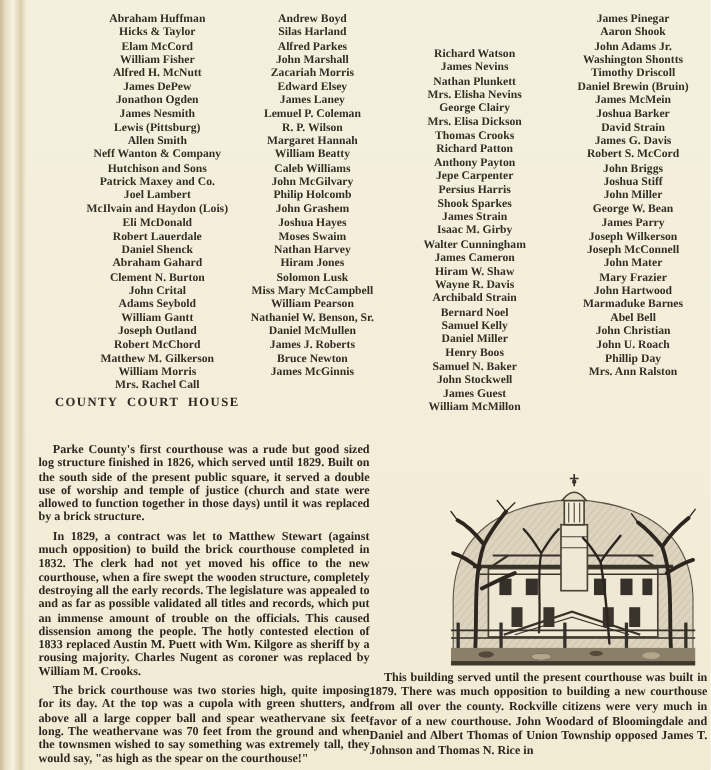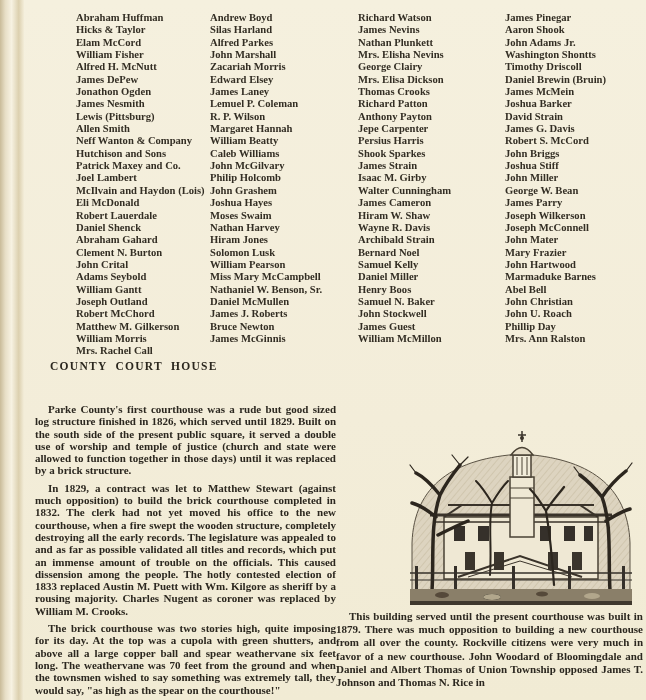--- a/index.html
+++ b/index.html
@@ -9,26 +9,26 @@
     position:relative; width:646px; height:700px; overflow:hidden;
     background:linear-gradient(180deg,#f5f0de 0%,#f3edd9 60%,#f1ebd4 100%);
     color:#2e2a20;
   }
   .binding {
     position:absolute; left:0; top:0; width:24px; height:100%;
     background:linear-gradient(90deg,#c9bb99 0%,#e7dec6 22%,#f7f2e2 48%,#dcd0af 78%,#f3edd9 100%);
   }
   .names {
     position:absolute; left:76px; top:12px; display:flex;
-    font-size:10.6px; line-height:12.35px; font-weight:bold; color:#332e24;
+    font-size:10.6px; line-height:12.35px; font-weight:bold; color:#332e24;text-align:center;
   }
   .name-col { white-space:nowrap; }
   .name-col.c1 { width:134px; }
   .name-col.c2 { width:148px; }
-  .name-col.c3 { width:147px; }
+  .name-col.c3 { width:147px;margin-top:32px; }
   .name-col.c4 { width:141px; }
   .heading {
     position:absolute; left:50px; top:360px; width:596px; text-align:left;
     font-size:11.5px; font-weight:bold; letter-spacing:1.3px; word-spacing:4px;
     color:#2b271e;
   }
   .article {
     position:absolute; left:35px; top:403px; width:301px;
     font-size:11px; line-height:12.3px; font-weight:bold;
     text-align:justify; color:#2b271f;
@@ -97,22 +97,22 @@
         <div>William Beatty</div>
         <div>Caleb Williams</div>
         <div>John McGilvary</div>
         <div>Philip Holcomb</div>
         <div>John Grashem</div>
         <div>Joshua Hayes</div>
         <div>Moses Swaim</div>
         <div>Nathan Harvey</div>
         <div>Hiram Jones</div>
         <div>Solomon Lusk</div>
+        <div>Miss Mary McCampbell</div>
         <div>William Pearson</div>
-        <div>Miss Mary McCampbell</div>
         <div>Nathaniel W. Benson, Sr.</div>
         <div>Daniel McMullen</div>
         <div>James J. Roberts</div>
         <div>Bruce Newton</div>
         <div>James McGinnis</div>
       </div>
     <div class="name-col c3">
         <div>Richard Watson</div>
         <div>James Nevins</div>
         <div>Nathan Plunkett</div>

